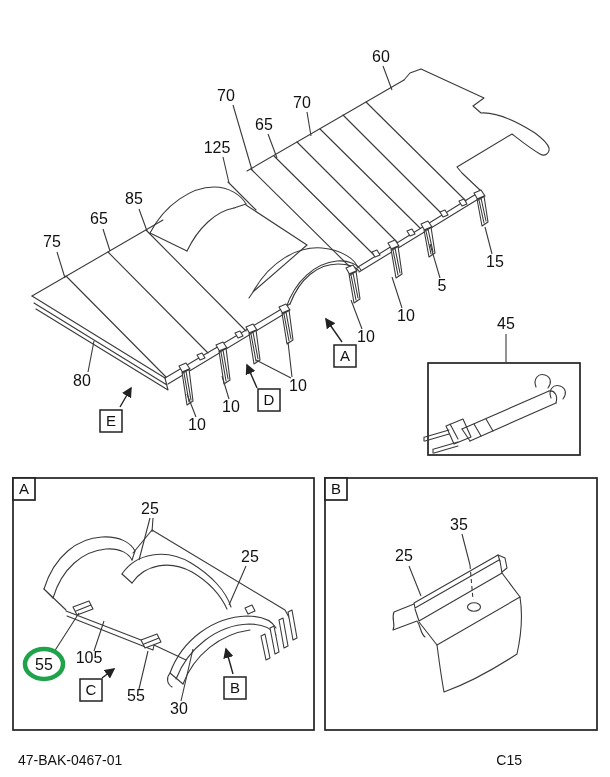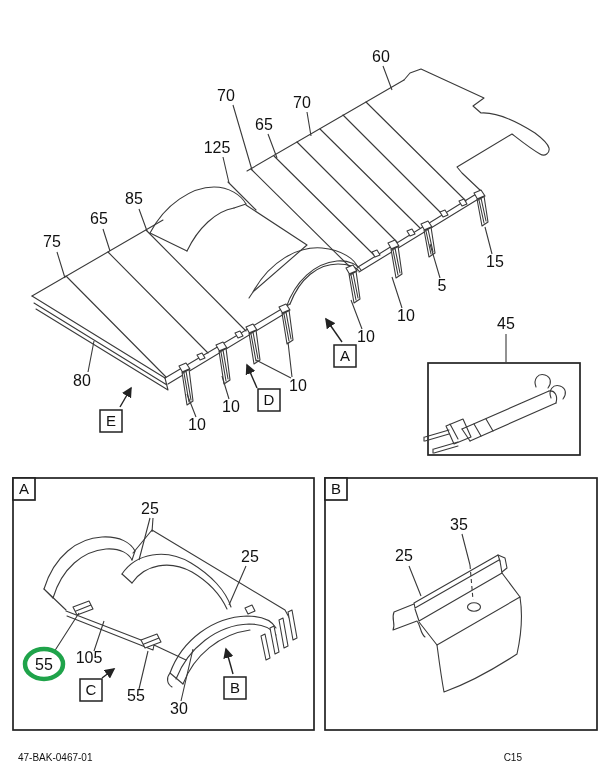--- a/index.html
+++ b/index.html
@@ -2,21 +2,21 @@
 <html><head>
 <meta charset="utf-8">
 <style>
   html,body{margin:0;padding:0;background:#fff;}
   body{width:610px;height:777px;position:relative;font-family:"Liberation Sans",sans-serif;}
   #stage{position:absolute;left:0;top:0;}
   svg text{font-family:"Liberation Sans",sans-serif;fill:#111;}
   .callout{font-size:16px;}
   .boxletter{font-size:15px;}
   .cornerletter{font-size:15px;}
-  .footer{position:absolute;top:752px;left:0;width:534px;height:20px;font-size:10px;color:#111;}
+  .footer{position:absolute;top:752px;left:0;width:534px;height:20px;font-size:14px;color:#111;}
   .footer .doc{position:absolute;left:18px;top:0;}
   .footer .page{position:absolute;right:12px;top:0;}
 </style>
 </head>
 <body>
 
 <svg id="stage" width="610" height="745" viewBox="0 0 610 745">
   <defs>
     <marker id="ah" viewBox="0 0 10 10" refX="8.5" refY="5" markerWidth="7.5" markerHeight="7.5" orient="auto-start-reverse">
       <path d="M0,0 L10,5 L0,10 Z" fill="#222"></path>

